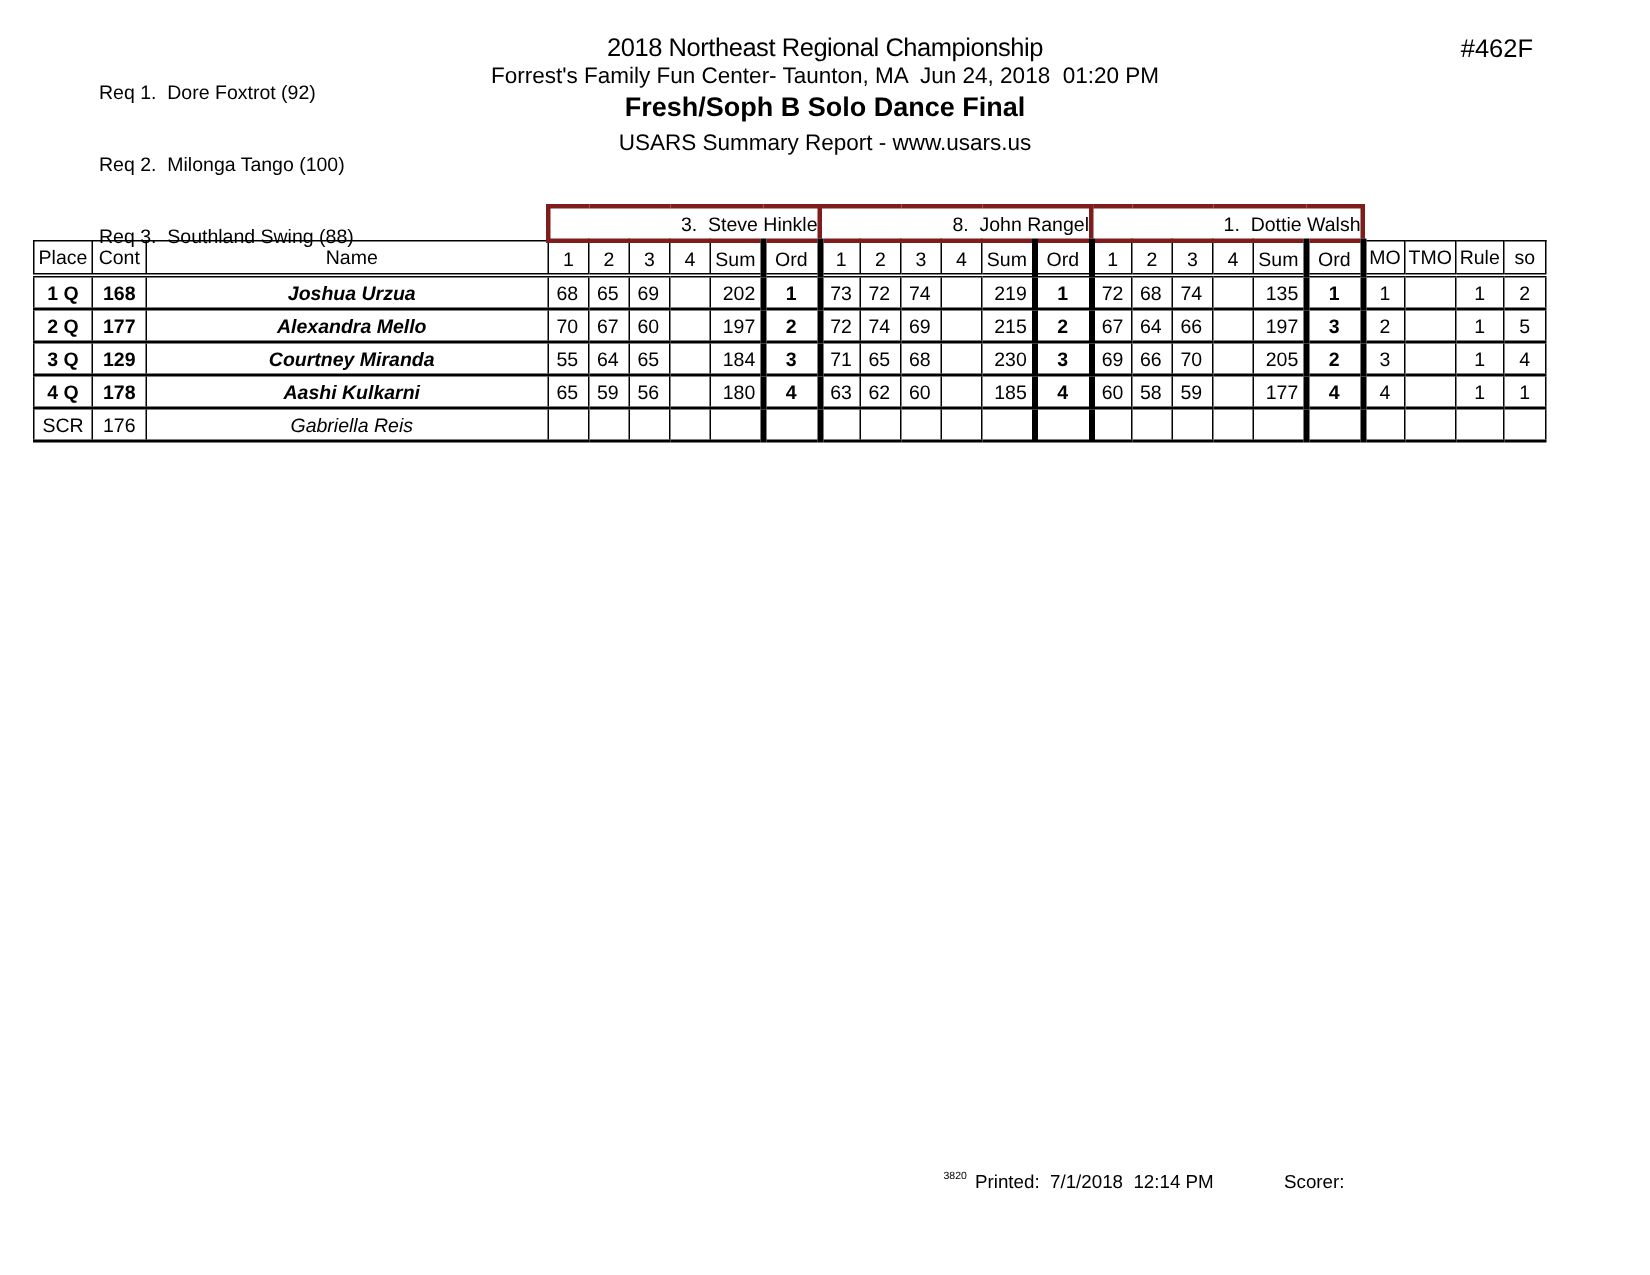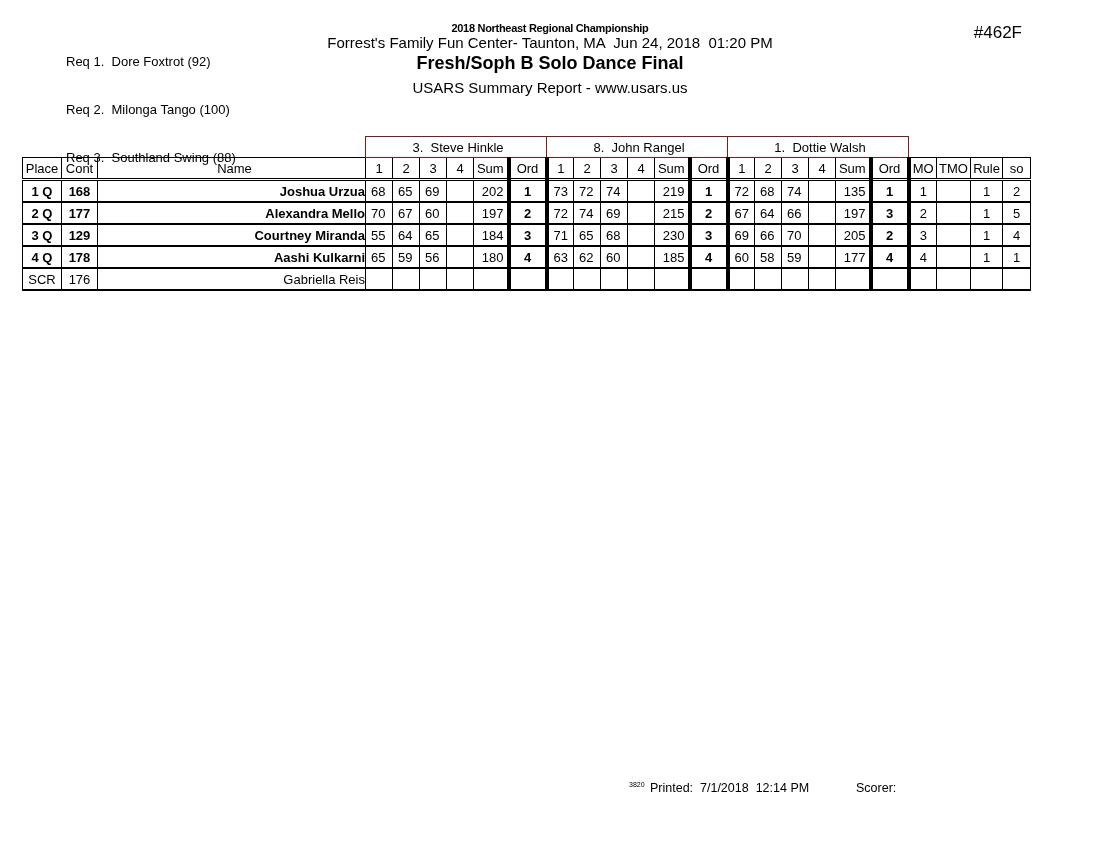--- a/index.html
+++ b/index.html
@@ -11,21 +11,21 @@
   }
 
   
   .req-block {
     position:absolute; left:22px; top:22px;
     font-size:13px; line-height:16px; white-space:pre;margin-left:44px;
   }
 
   
   .titles { position:absolute; left:0; top:22px; width:100%; text-align:center; }
-  .t1 { font-size:11px; font-weight:bold; letter-spacing:-0.3px; }
+  .t1 { font-size:17px; font-weight:normal; letter-spacing:-0.3px; }
   .t2 { font-size:15px; margin-top:0; white-space:pre; }
   .t3 { font-size:18px; font-weight:bold; margin-top:2px; }
   .t4 { font-size:15px; margin-top:5px; }
 
   .event-num {
     position:absolute; top:23px; right:78px;
     font-size:17px; font-weight:normal;
   }
 
   
@@ -34,31 +34,31 @@
     border-collapse:collapse; table-layout:fixed;
   }
   .score-table td, .score-table th {
     border:1px solid #000; padding:0;
     font-size:13px; font-weight:normal; height:20px;
     overflow:hidden; white-space:nowrap;
   }
   
   tr.judge-row td.spacer { border:none; }
   tr.judge-row td.jbox {
-    border:1px solid #7f1d1d; text-align:center;
+    border:3px solid #7f1d1d; text-align:right;
     padding-left:4px; white-space:pre;
   }
   
   tr.cols th { border-bottom:3px double #000; text-align:center; }
   tr.cols th.name { text-align:center; padding-left:6px;margin-top:30px; }
   
   tr.data td { border-bottom:2px solid #000; }
 
   td.place, td.cont { text-align:center; }
-  td.name { text-align:right; padding-left:6px; }
+  td.name { text-align:center; padding-left:6px;font-style:italic; }
   td.score { text-align:left; padding-left:5px; }
   td.sum { text-align:right; padding-right:3px; }
   .ord {
     border-left:4px solid #000 !important;
     border-right:4px solid #000 !important;
     text-align:center;
   }
   td.ord { font-weight:bold; }
   td.tail { text-align:center; }
   tr.qrow td.place, tr.qrow td.cont, tr.qrow td.name { font-weight:bold; }

